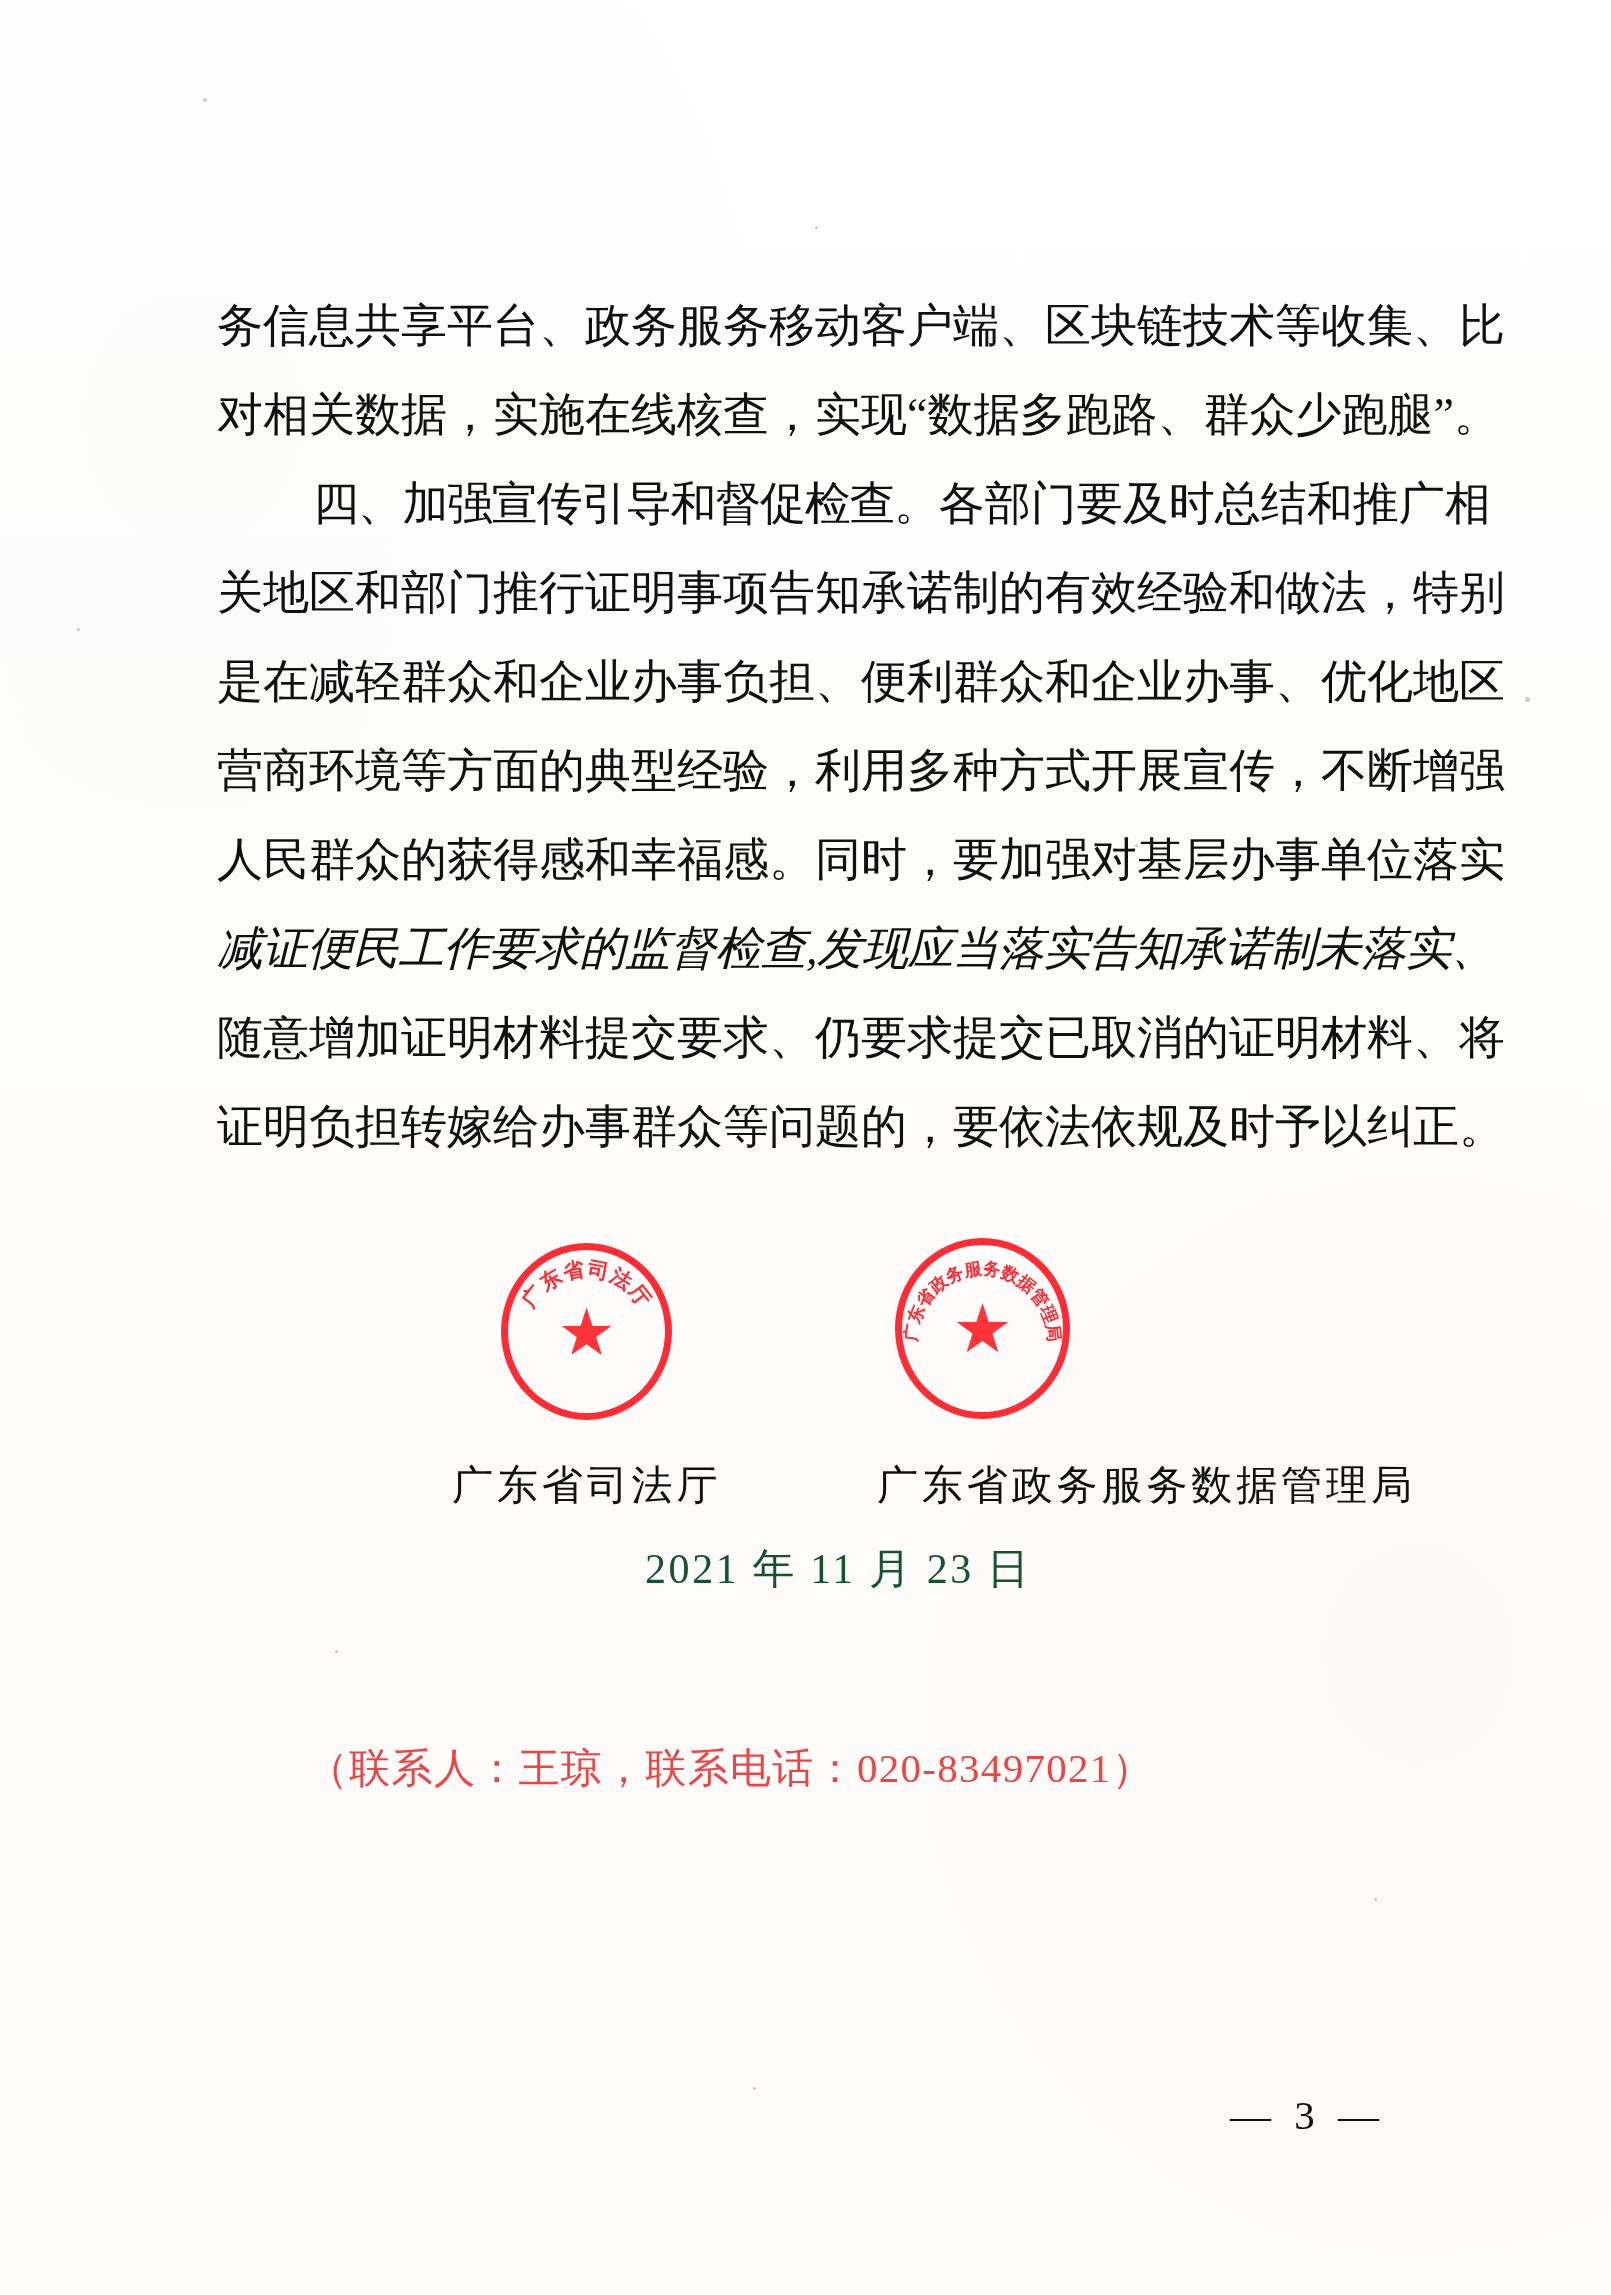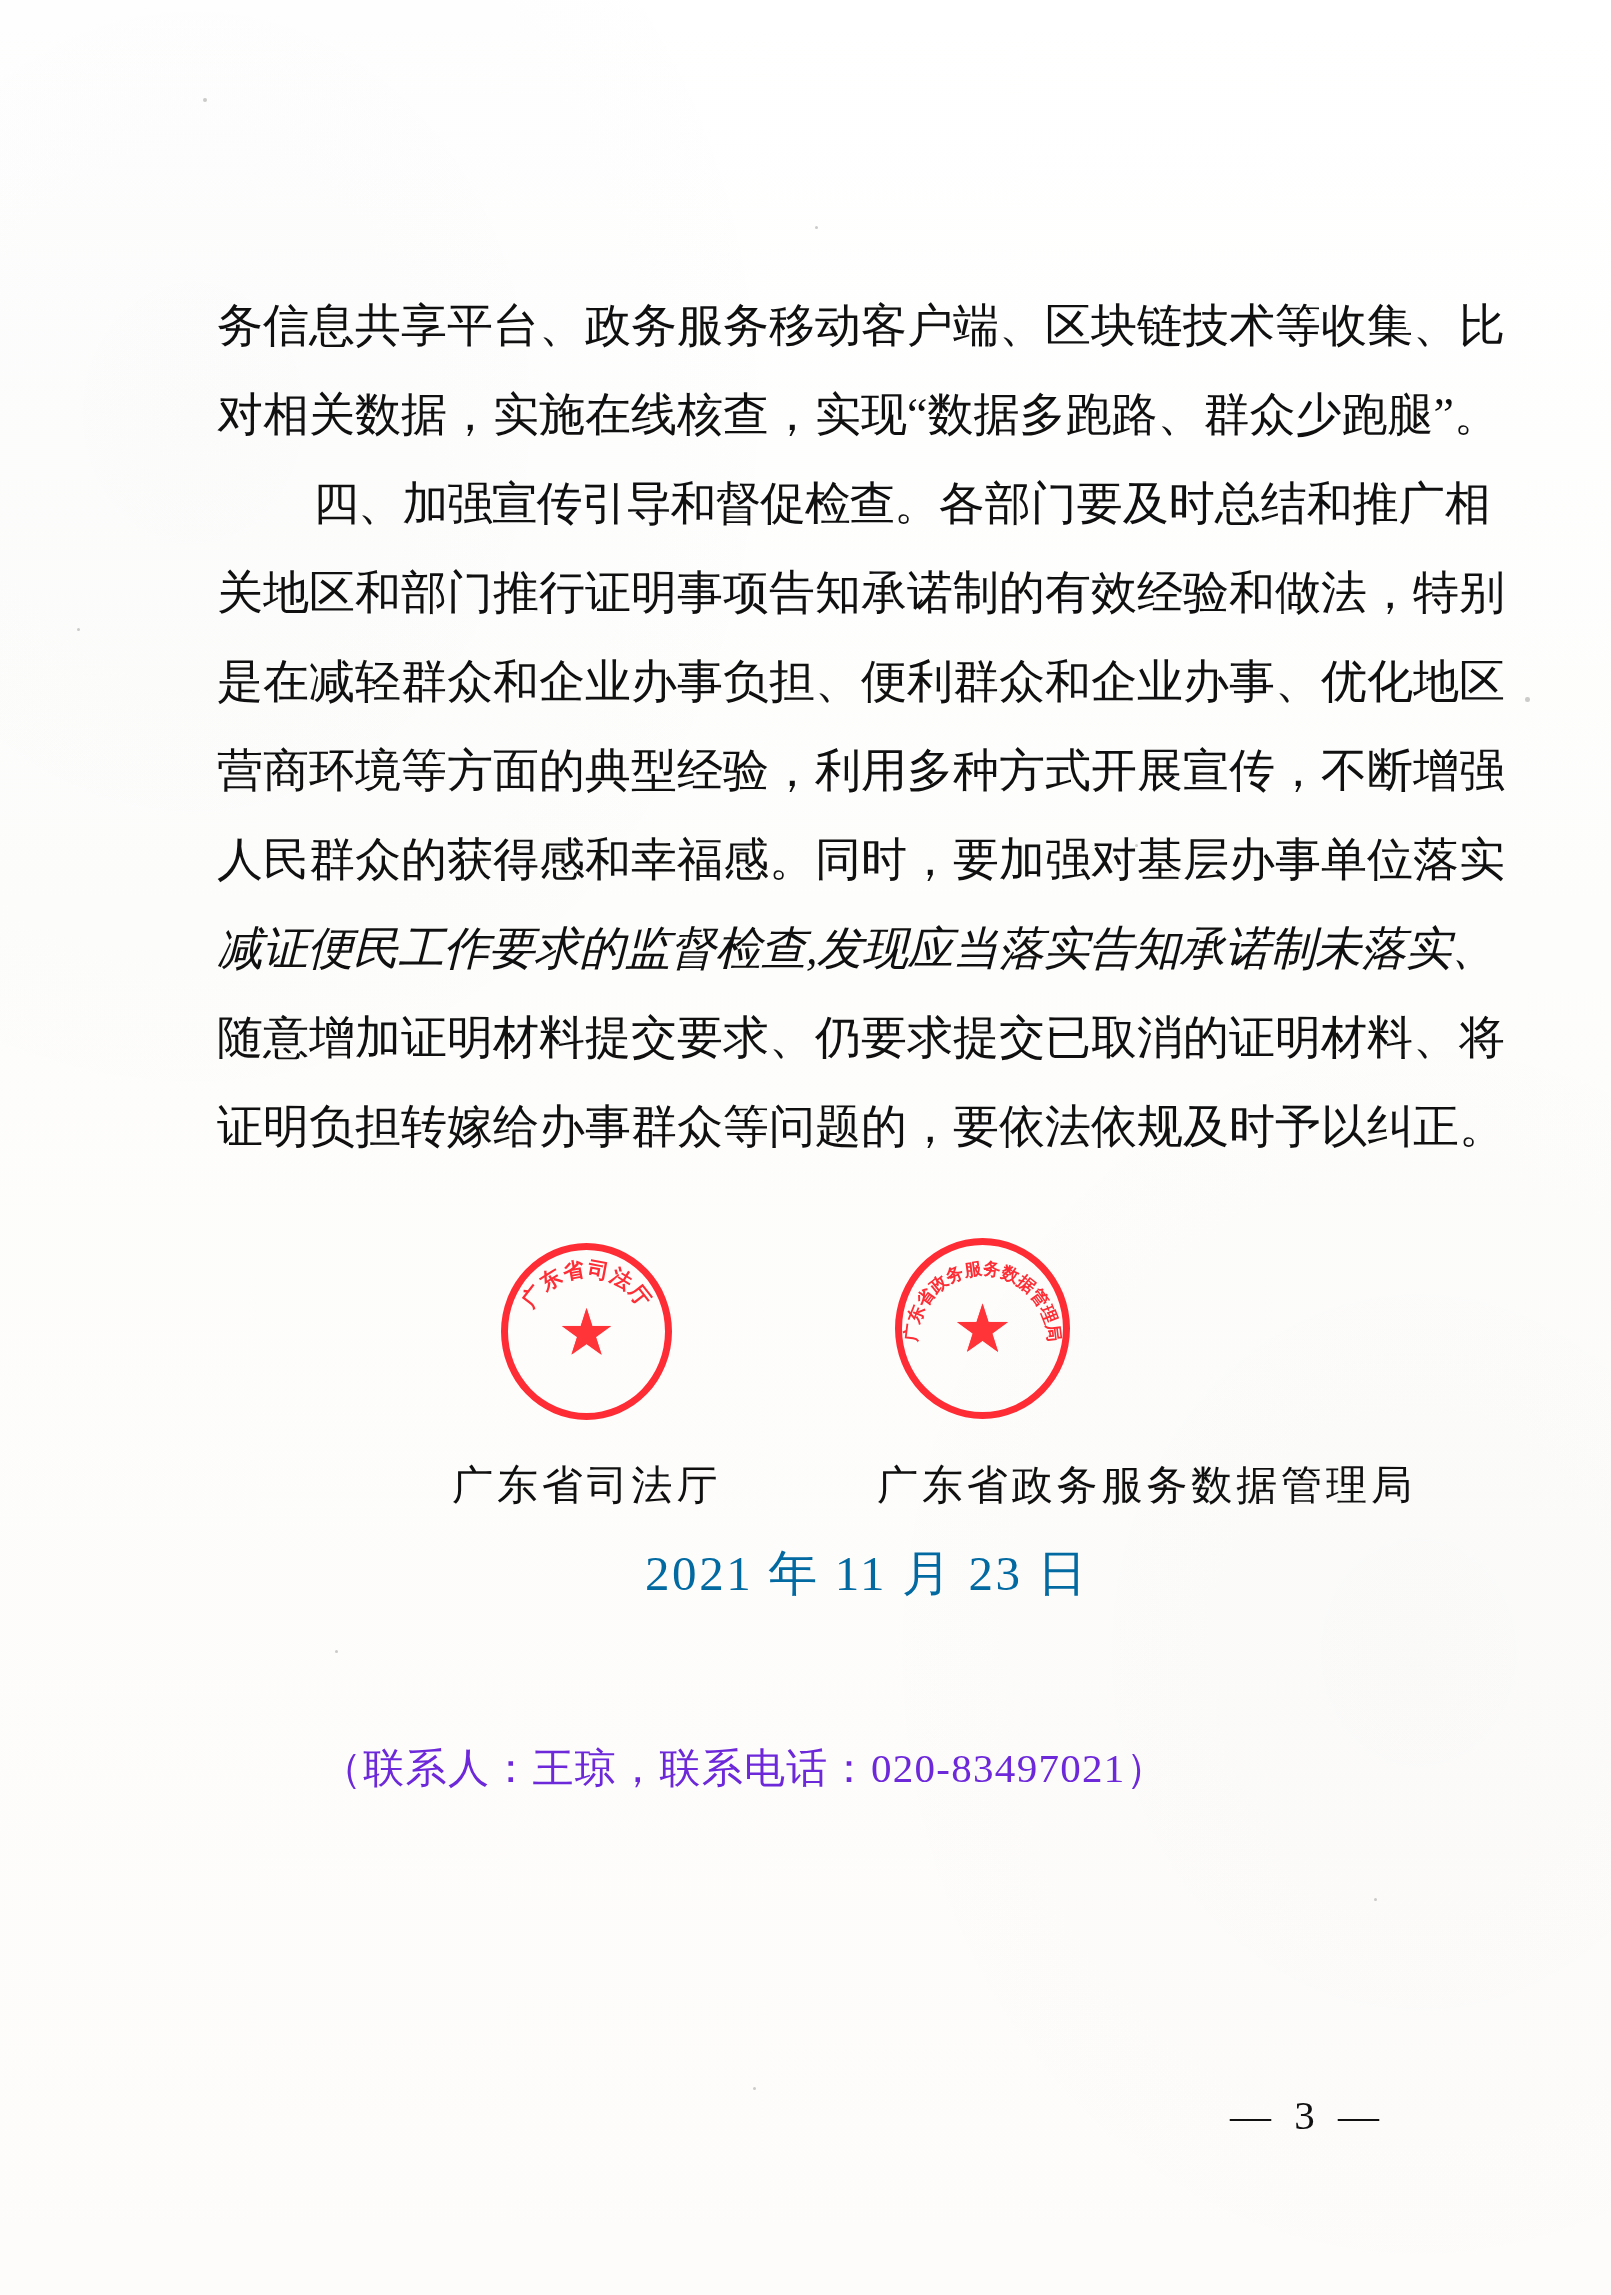--- a/index.html
+++ b/index.html
@@ -121,32 +121,32 @@
     position:absolute;left:452px;top:0;
     letter-spacing:3.9px;
   }
   .sig-right{
     position:absolute;left:877px;top:0;
     letter-spacing:3.9px;
   }
   .date-row{
     position:absolute;
     top:324px;left:645px;
-    font-size:49px;
-    color:#0369a1;
+    font-size:42px;
+    color:#14532d;
     white-space:nowrap;
     letter-spacing:2.6px;
   }
 
   
   #contact{
     position:absolute;
-    left:321px;top:1741px;
+    left:307px;top:1741px;
     font-size:41px;
-    color:#6d28d9;
+    color:#ef4444;
     white-space:nowrap;
     letter-spacing:1.3px;
   }
 
   
   #footer{
     position:absolute;
     left:1230px;top:2091px;
     font-size:41px;
     color:#101010;

